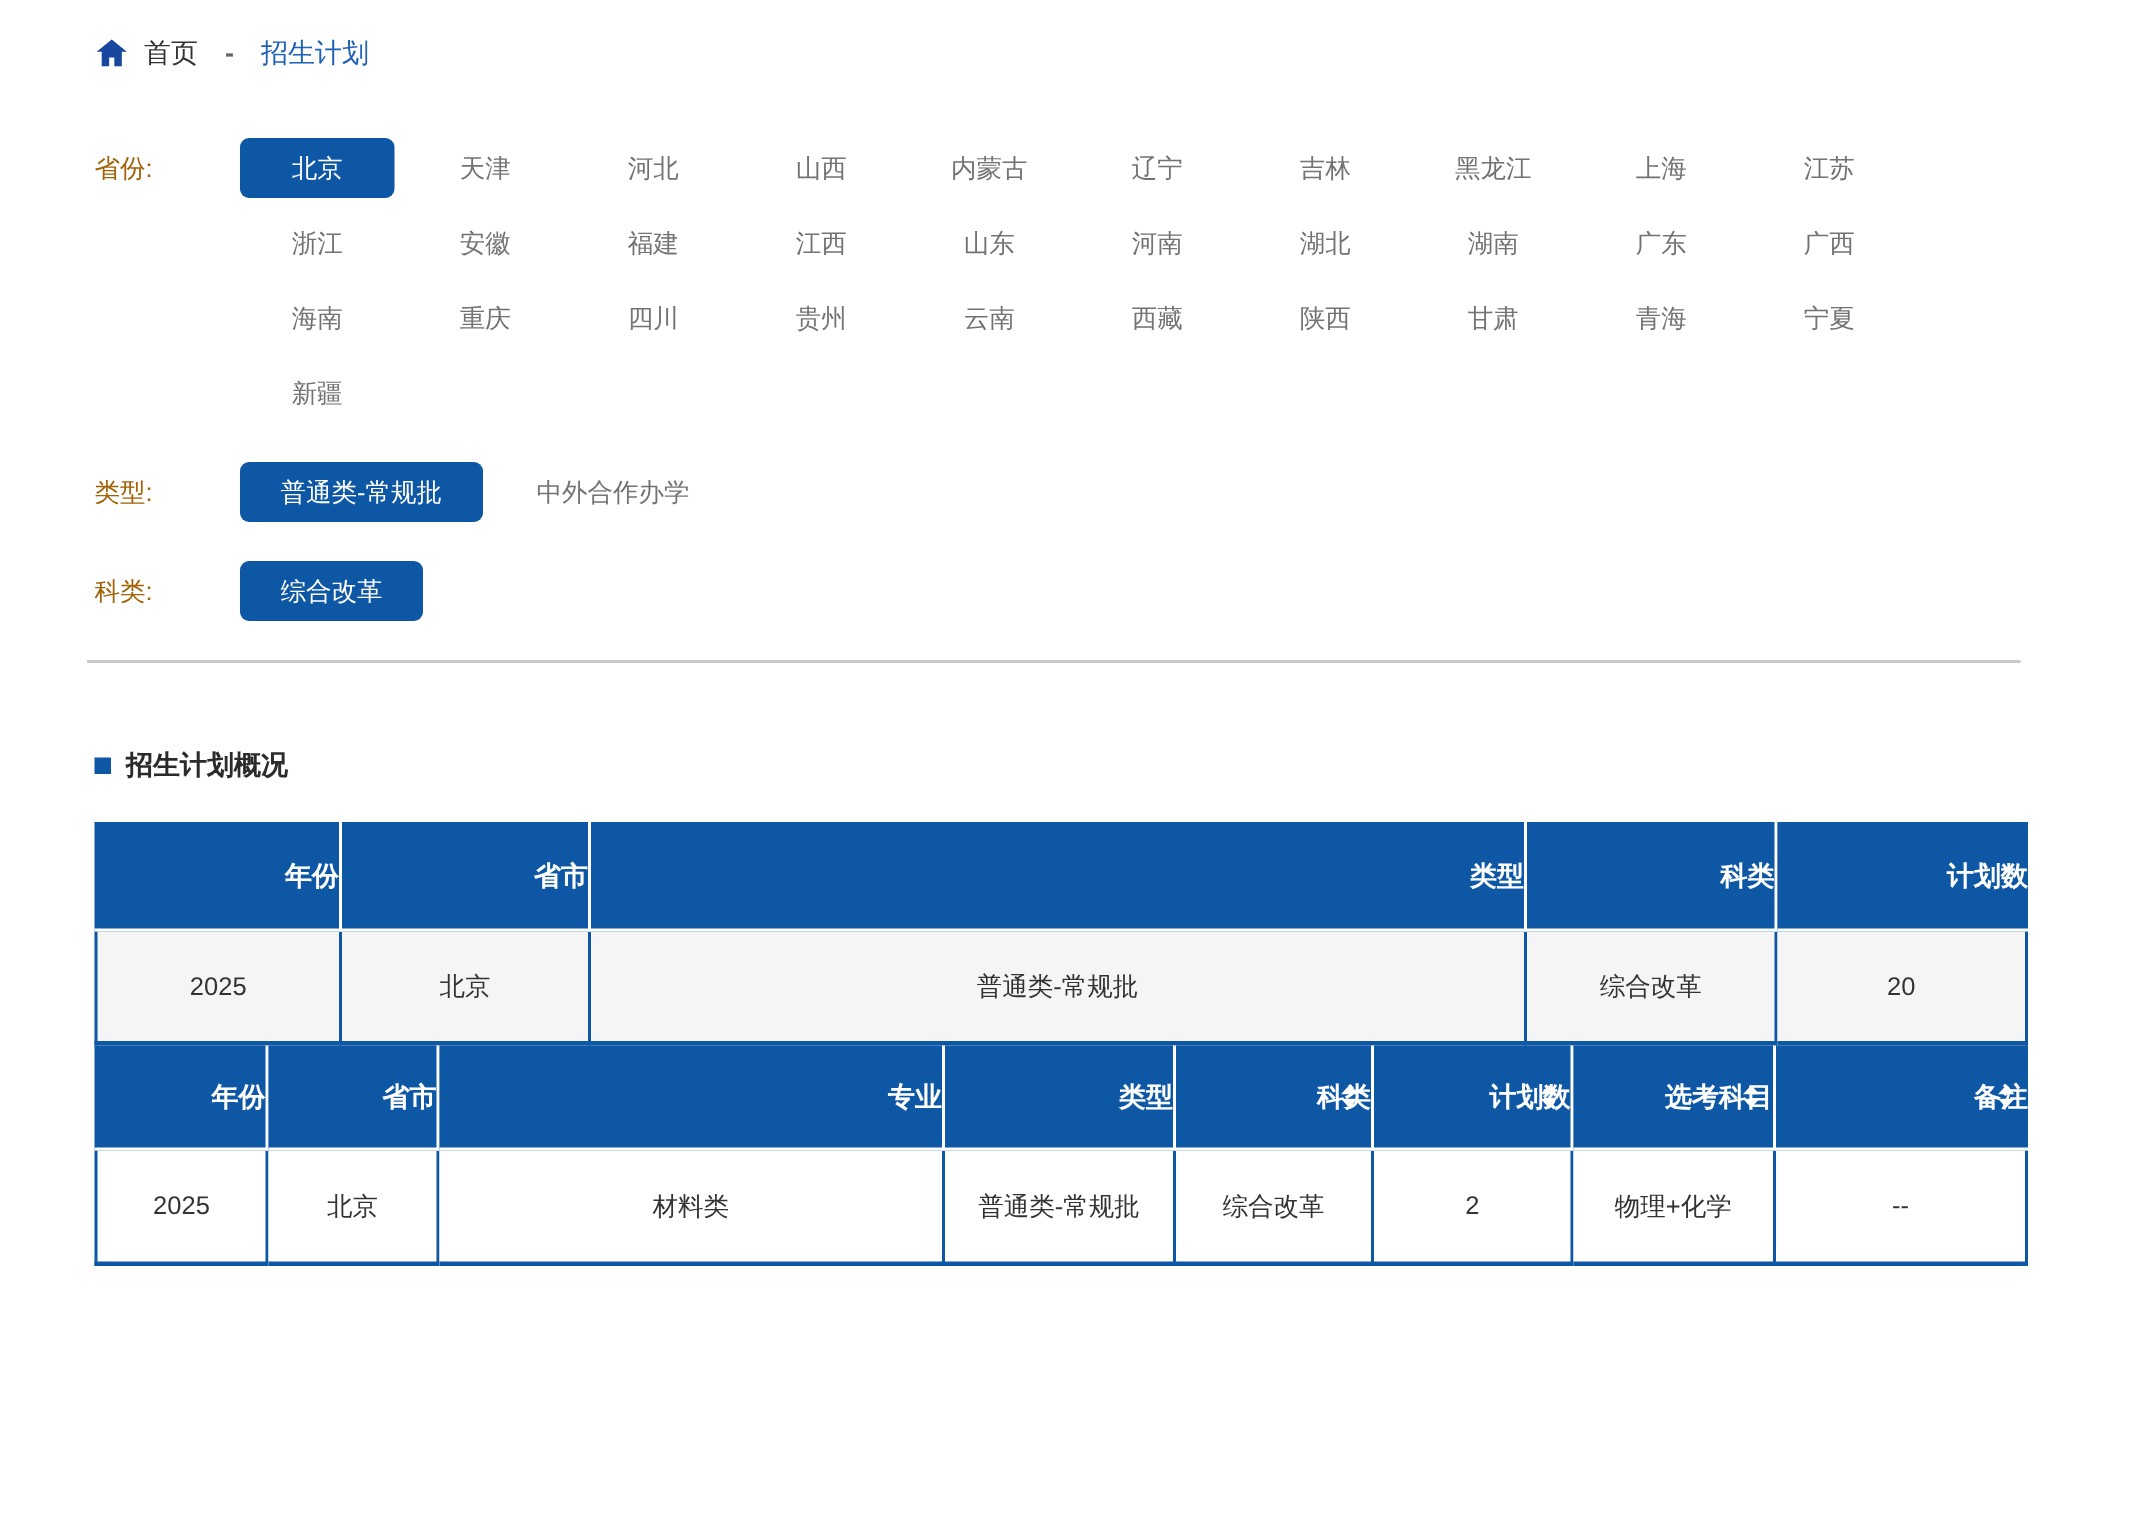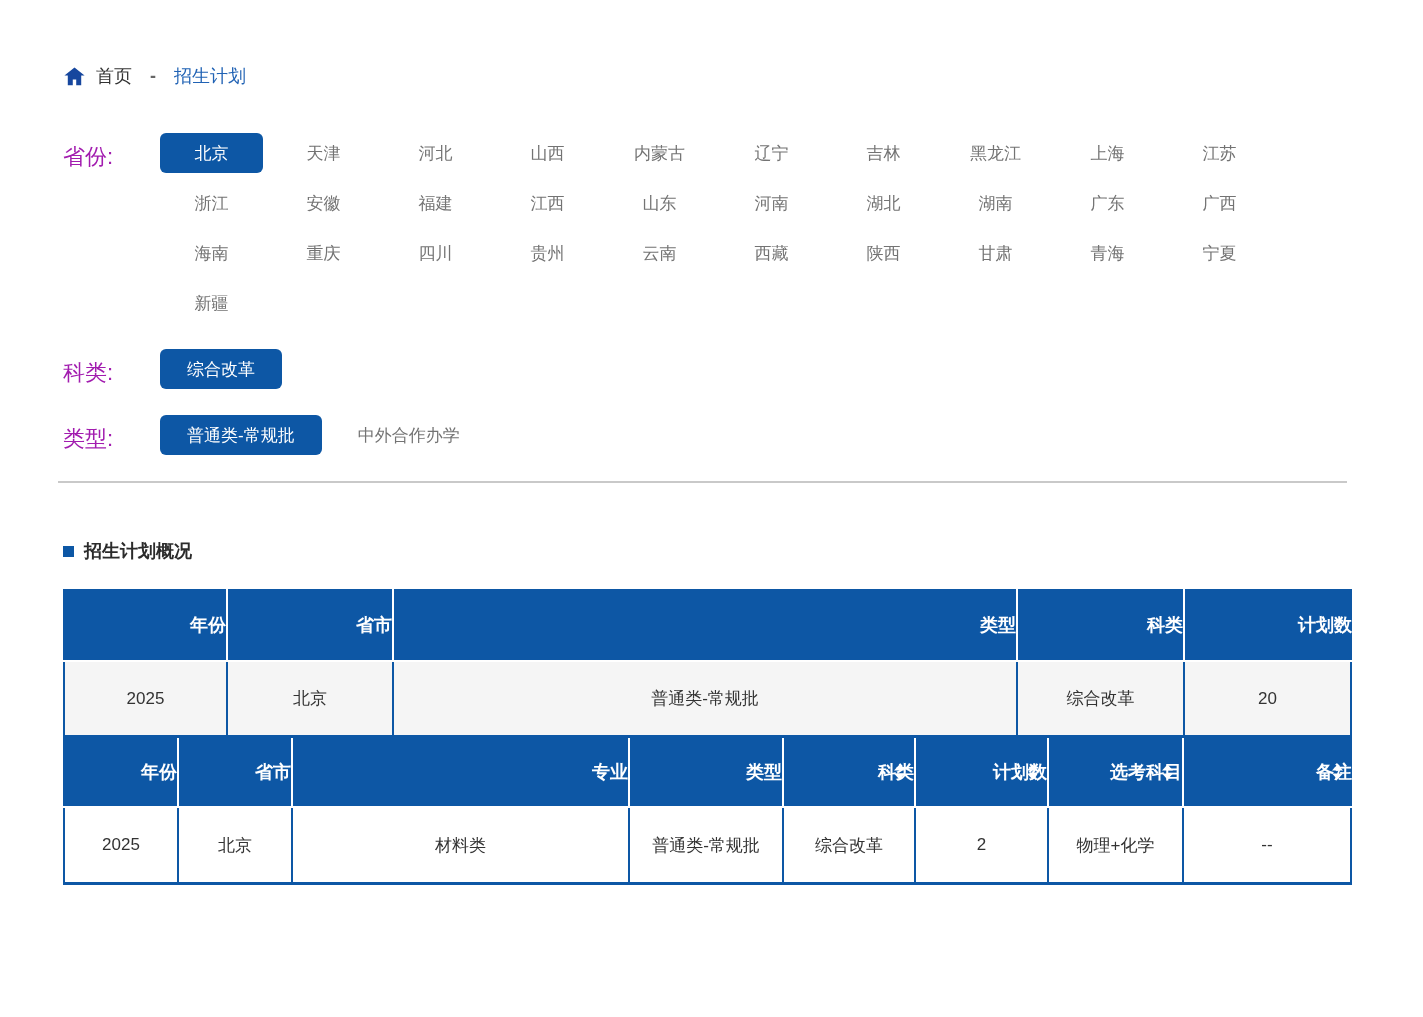--- a/index.html
+++ b/index.html
@@ -1,29 +1,29 @@
 <!DOCTYPE html>
 <html><head>
 <meta charset="utf-8">
 <style>
   * { margin: 0; padding: 0; box-sizing: border-box; }
   html, body { background: #ffffff; font-family: "Liberation Sans", "DejaVu Sans", sans-serif; color: #333; }
   .page { width: 1290px; margin-left: 63px; padding-top: 20px; }
 
   
-  .breadcrumb { display: flex; align-items: center; font-size: 18px; height: 30px; margin-top: 41px; }
+  .breadcrumb { display: flex; align-items: center; font-size: 18px; height: 30px; }
   .breadcrumb .home-ic { display: inline-flex; margin-right: 10px; cursor: pointer; }
   .breadcrumb .home-label { color: #333; cursor: pointer; }
   .breadcrumb .sep { color: #666; margin: 0 18px; font-weight: bold; }
   .breadcrumb .current { color: #2062b4; cursor: pointer; text-align: right; }
 
   
   .filters { margin-top: 42px; }
   .filter-row { display: flex; margin-bottom: 26px; }
-  .filter-label { width: 97px; font-size: 22px; color: #a21caf; padding-top: 9px; flex: 0 0 97px; }
+  .filter-label { width: 97px; font-size: 17px; color: #a16207; padding-top: 9px; flex: 0 0 97px; }
   .opt-wrap { display: flex; flex-wrap: wrap; column-gap: 9px; row-gap: 10px; align-items: center; }
   .opt { min-width: 103px; height: 40px; display: inline-flex; align-items: center; justify-content: center;
          font-size: 17px; color: #737373; cursor: pointer; padding: 0 10px; }
   .opt.active { background: #0d57a5; color: #fff; border-radius: 6px; }
   .opt.btn-auto { min-width: 0; padding: 0 27px; }
   .opt.btn-auto.active { padding: 0 27px; }
 
   .divider { border: none; border-top: 2px solid #c9c9c9; margin: 26px 6px 0 -5px; }
 
   
@@ -98,31 +98,31 @@
           <span class="opt">陕西</span>
           <span class="opt">甘肃</span>
           <span class="opt">青海</span>
           <span class="opt">宁夏</span>
           <span class="opt">新疆</span>
         </div>
     </div>
 
 
     <div class="filter-row">
-      <div class="filter-label">科类:</div>
-      <div class="opt-wrap" id="category-options">
-          <span class="opt btn-auto active">综合改革</span>
-        </div>
-    </div>
-
-    <div class="filter-row">
       <div class="filter-label">类型:</div>
       <div class="opt-wrap" id="type-options">
           <span class="opt btn-auto active">普通类-常规批</span>
           <span class="opt btn-auto">中外合作办学</span>
+        </div>
+    </div>
+
+    <div class="filter-row">
+      <div class="filter-label">科类:</div>
+      <div class="opt-wrap" id="category-options">
+          <span class="opt btn-auto active">综合改革</span>
         </div>
     </div>
 
   </div>
 
   <hr class="divider">
 
   <div class="section-title">
     <span class="bullet"></span>
     <span class="txt">招生计划概况</span>

